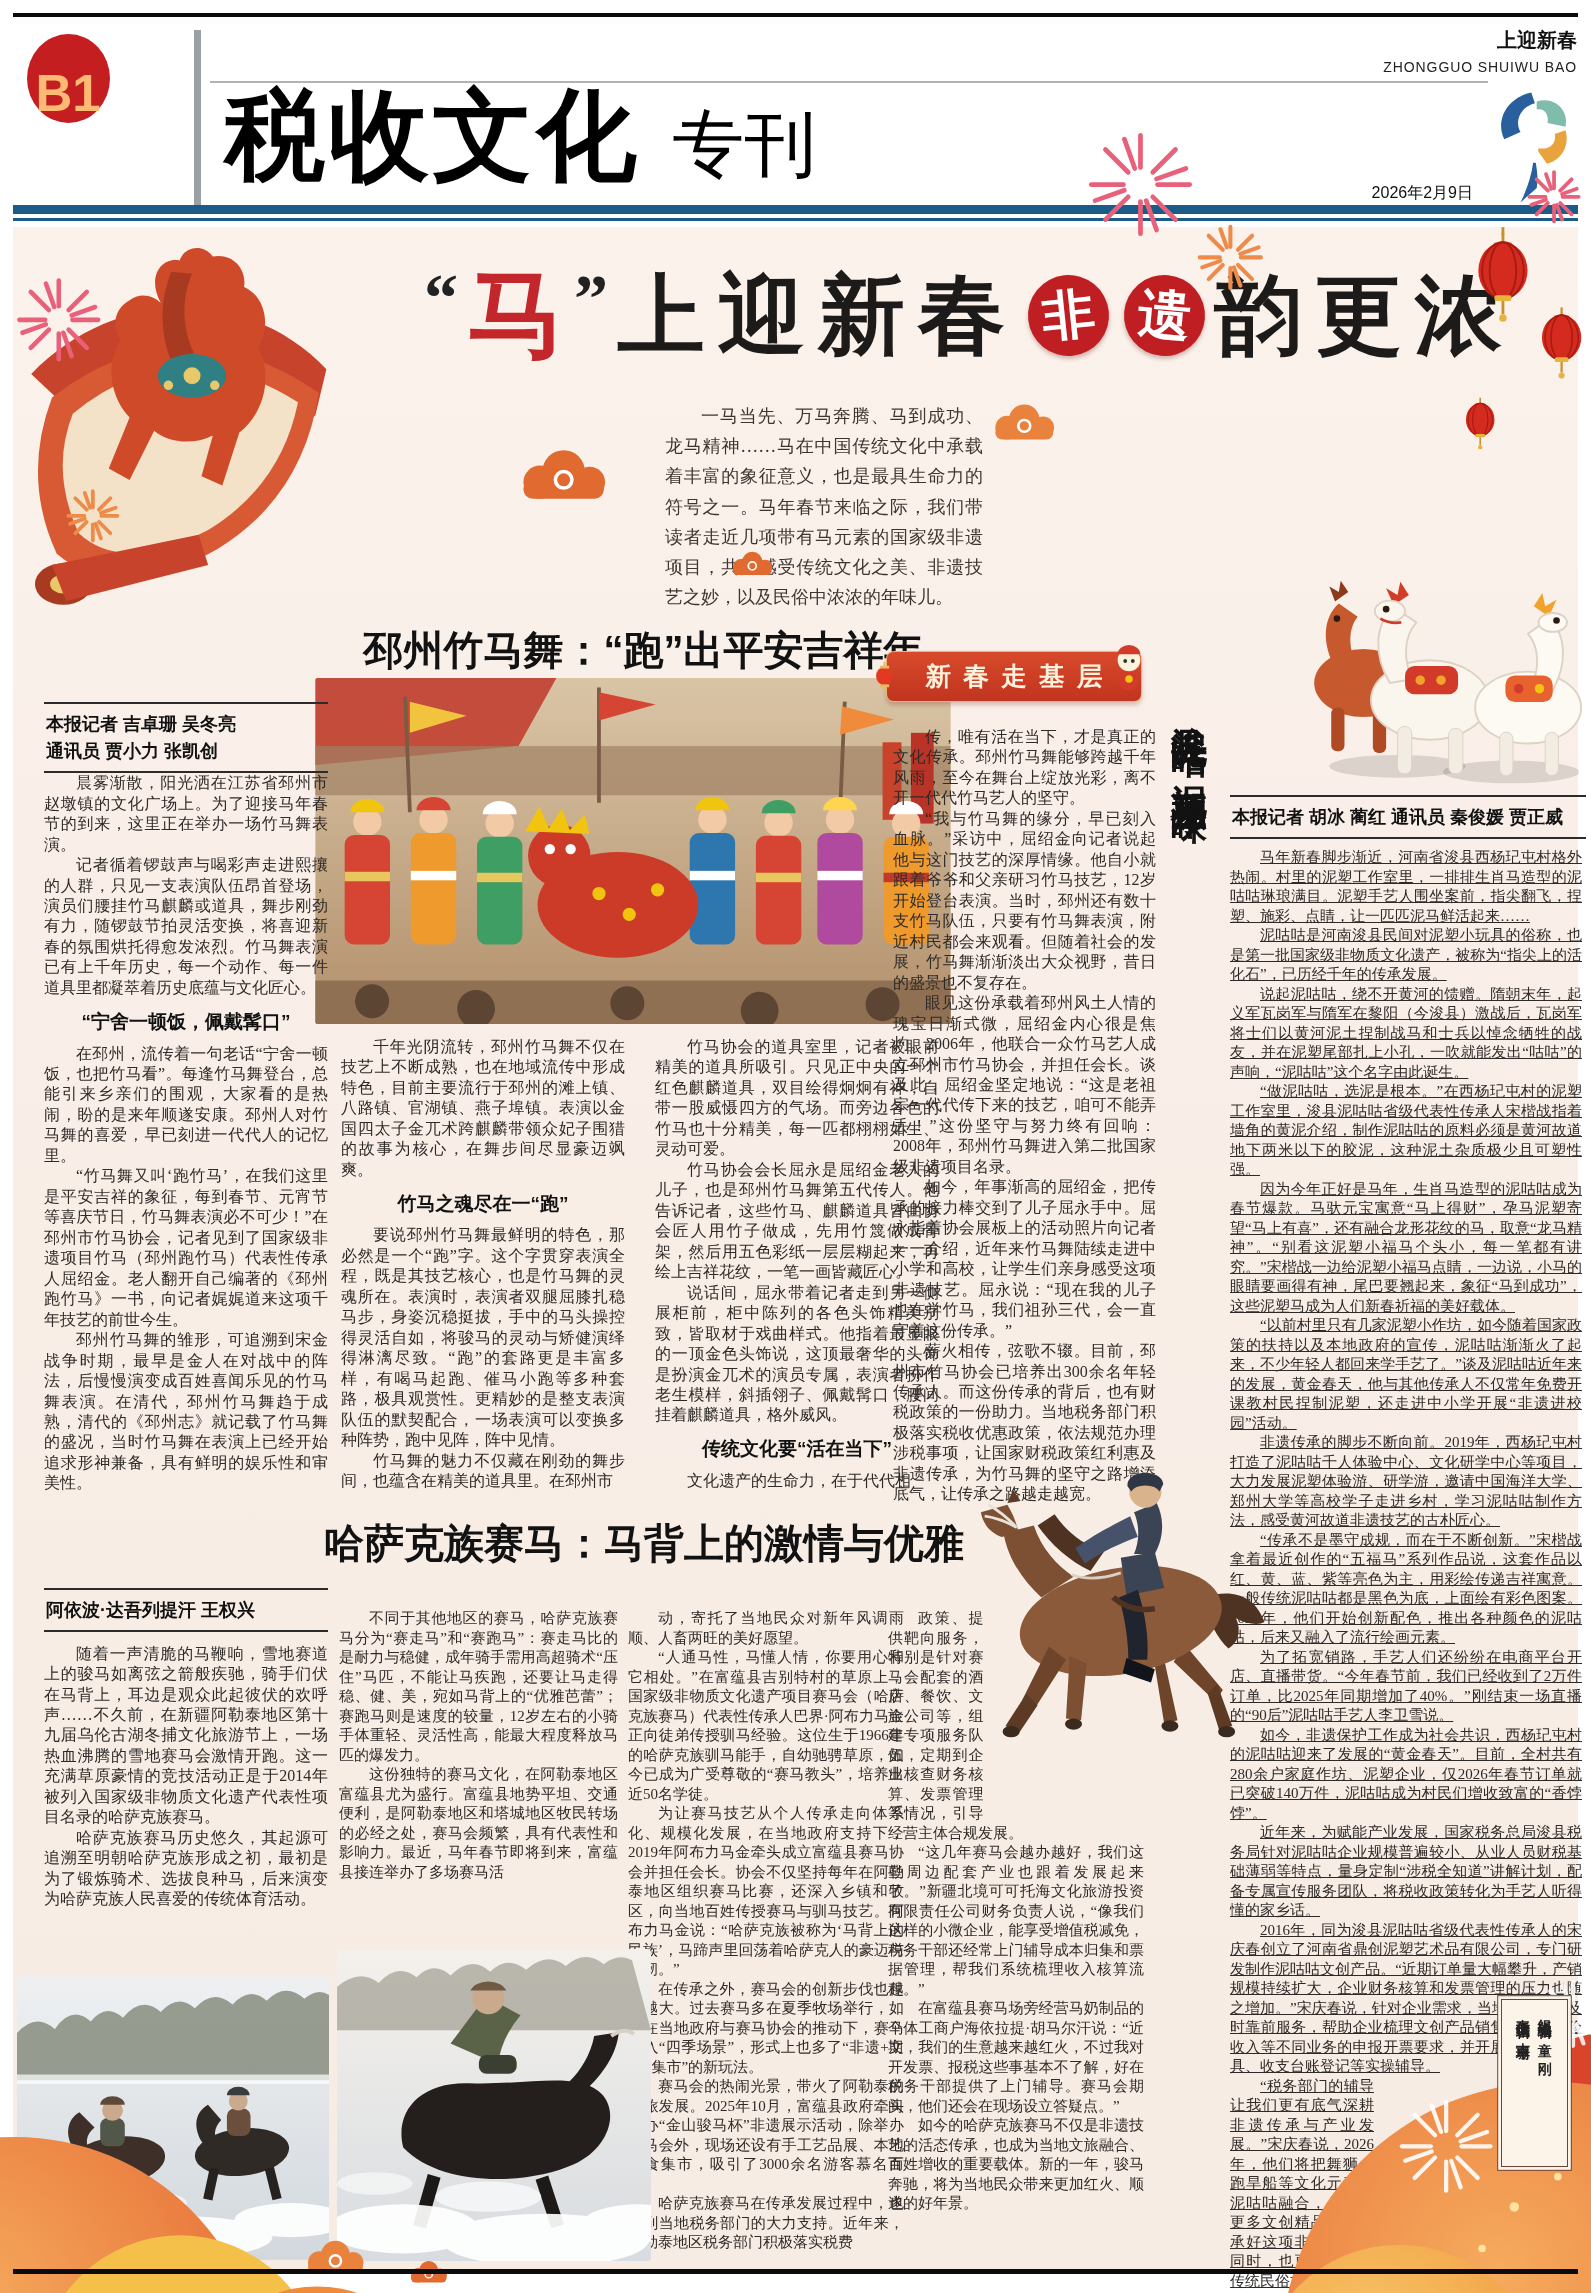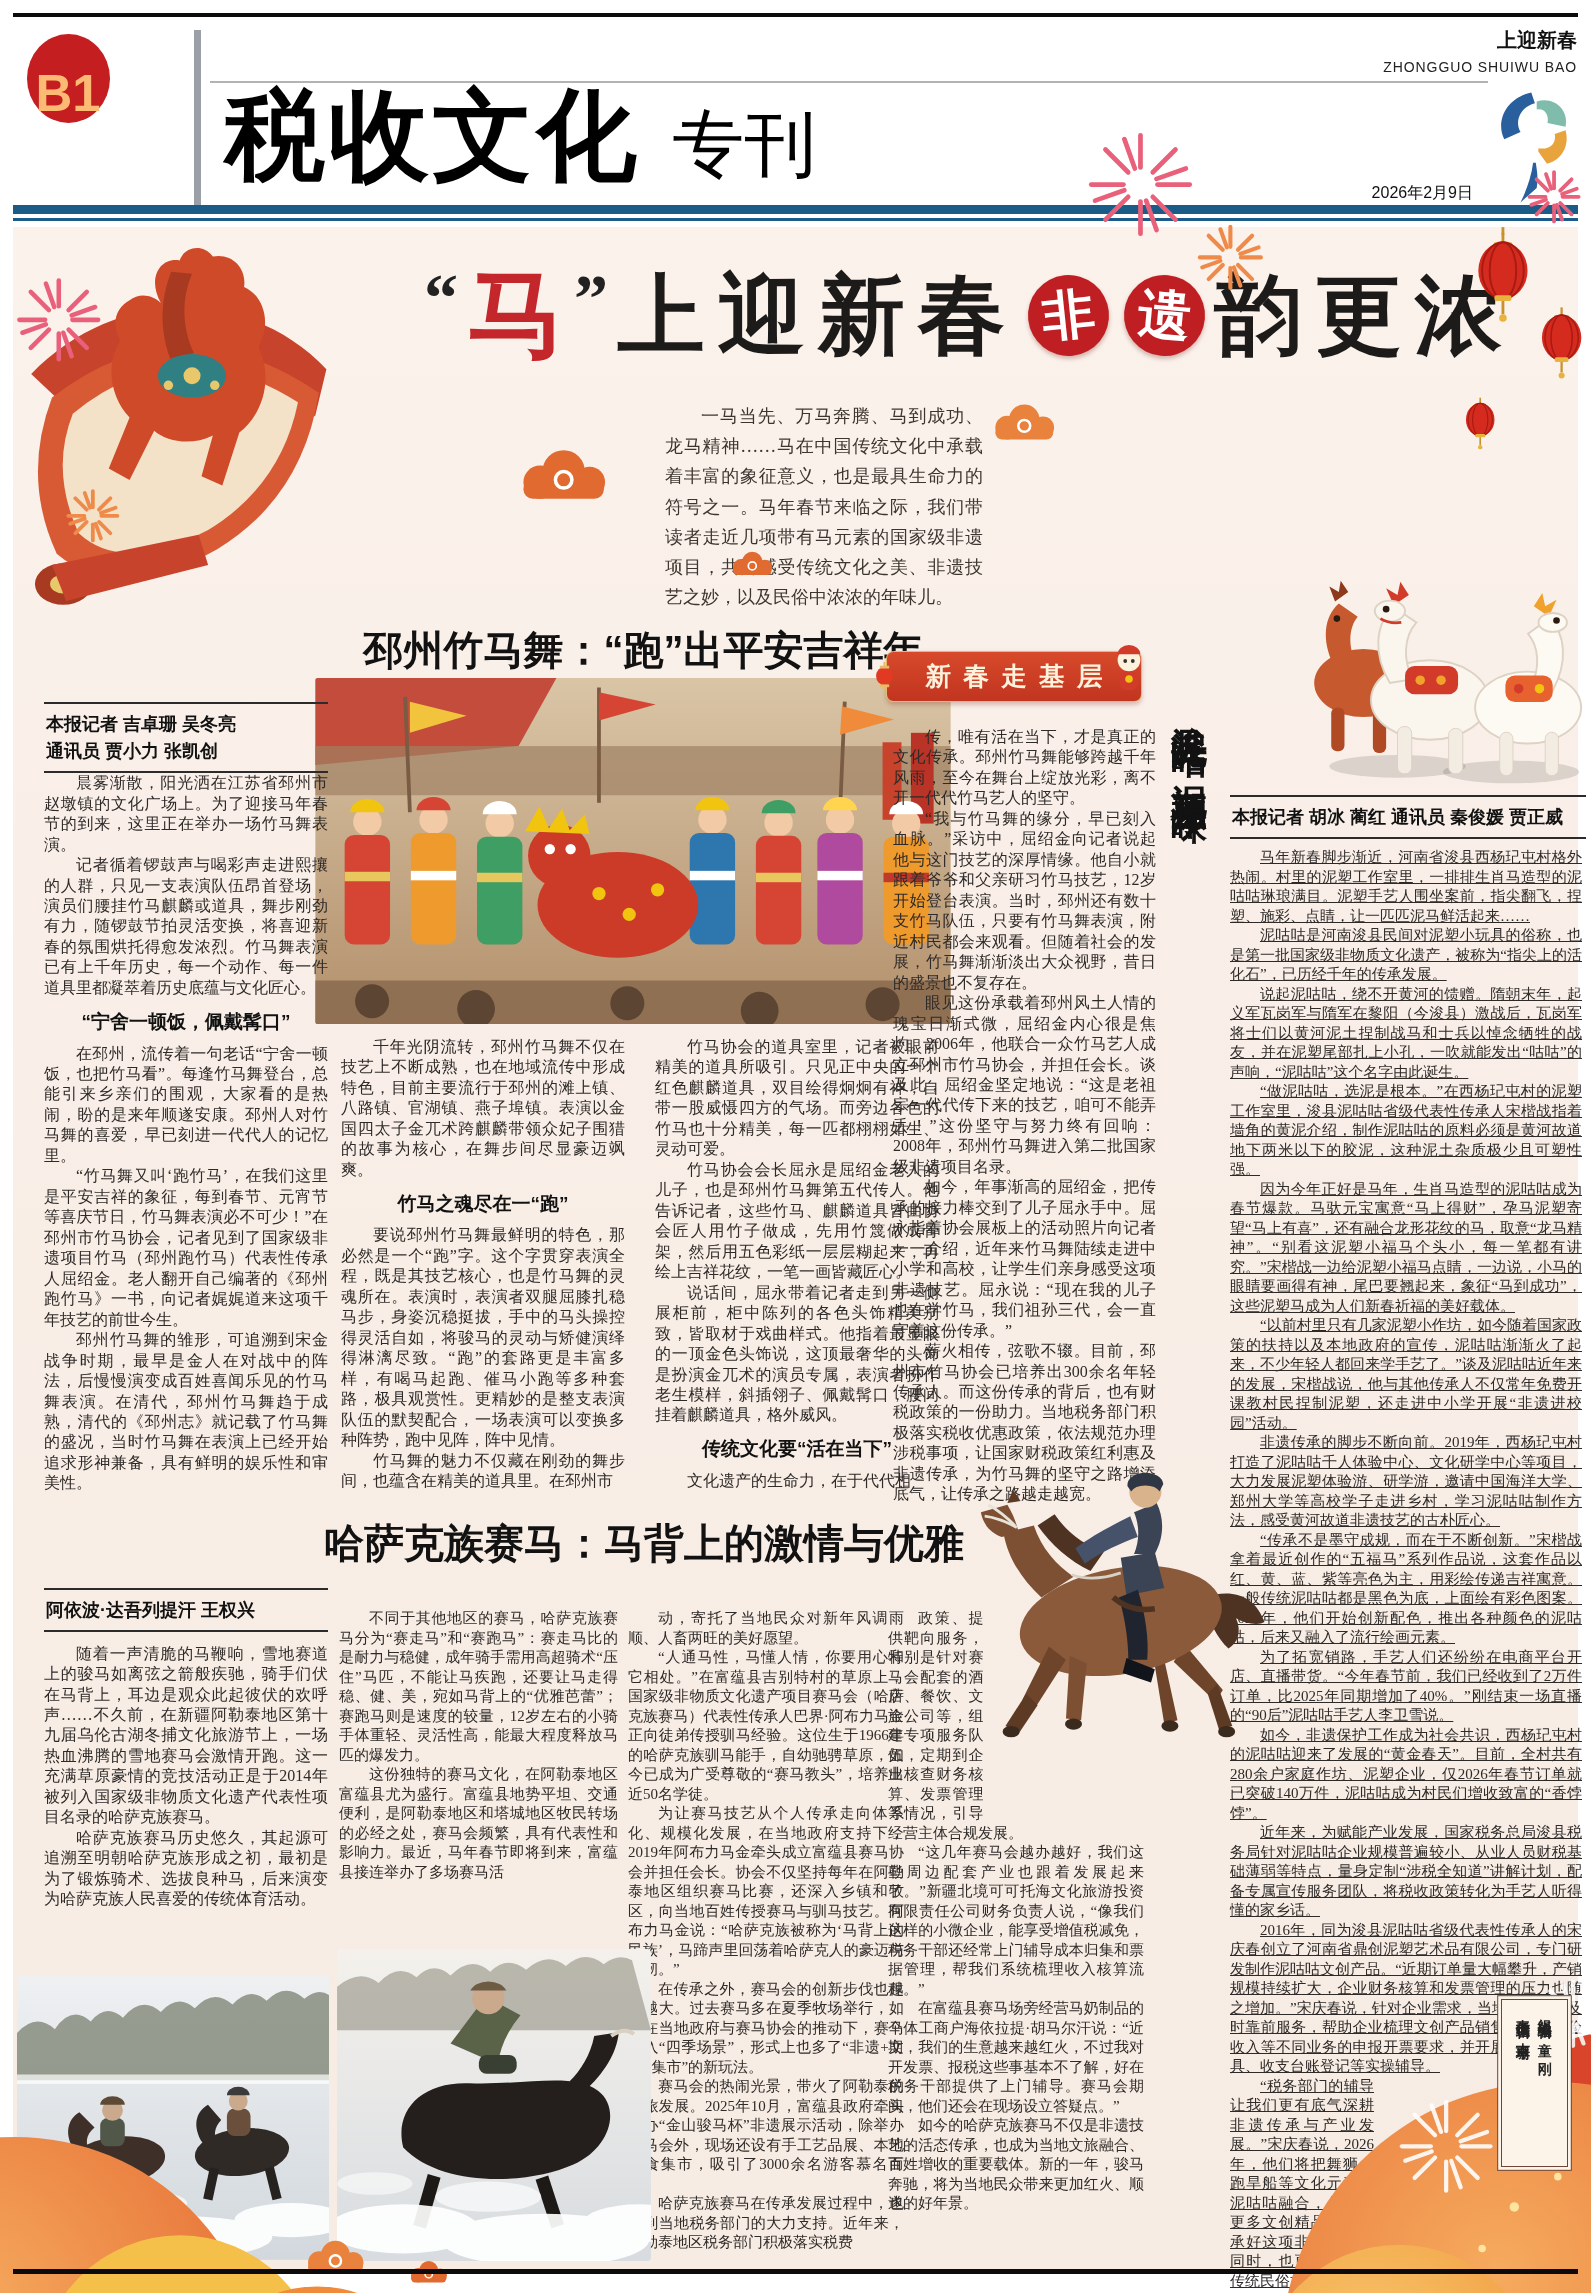--- a/index.html
+++ b/index.html
@@ -360,21 +360,21 @@
 
   <div class="abs byline a2-byline">本报记者 胡冰 蔺红 通讯员 秦俊媛 贾正威</div>
 
   <div class="abs col a2-col">
     <div>
         <p class="para">马年新春脚步渐近，河南省浚县西杨玘屯村格外热闹。村里的泥塑工作室里，一排排生肖马造型的泥咕咕琳琅满目。泥塑手艺人围坐案前，指尖翻飞，捏塑、施彩、点睛，让一匹匹泥马鲜活起来……</p>
         <p class="para">泥咕咕是河南浚县民间对泥塑小玩具的俗称，也是第一批国家级非物质文化遗产，被称为“指尖上的活化石”，已历经千年的传承发展。</p>
         <p class="para">说起泥咕咕，绕不开黄河的馈赠。隋朝末年，起义军瓦岗军与隋军在黎阳（今浚县）激战后，瓦岗军将士们以黄河泥土捏制战马和士兵以悼念牺牲的战友，并在泥塑尾部扎上小孔，一吹就能发出“咕咕”的声响，“泥咕咕”这个名字由此诞生。</p>
         <p class="para">“做泥咕咕，选泥是根本。”在西杨玘屯村的泥塑工作室里，浚县泥咕咕省级代表性传承人宋楷战指着墙角的黄泥介绍，制作泥咕咕的原料必须是黄河故道地下两米以下的胶泥，这种泥土杂质极少且可塑性强。</p>
         <p class="para">因为今年正好是马年，生肖马造型的泥咕咕成为春节爆款。马驮元宝寓意“马上得财”，孕马泥塑寄望“马上有喜”，还有融合龙形花纹的马，取意“龙马精神”。“别看这泥塑小福马个头小，每一笔都有讲究。”宋楷战一边给泥塑小福马点睛，一边说，小马的眼睛要画得有神，尾巴要翘起来，象征“马到成功”，这些泥塑马成为人们新春祈福的美好载体。</p>
-        <p class="para">“以前村里只有几家泥塑小作坊，如今随着国家政策的扶持以及本地政府的宣传，泥咕咕渐渐火了起来，不少年轻人都回来学手艺了。”谈及泥咕咕近年来的发展，宋楷战说，他与其他传承人不仅常年免费开课教村民捏制泥塑，还走进中小学开展“非遗进校园”活动。</p>
+        <p class="para">“以前村里只有几家泥塑小作坊，如今随着国家政策的扶持以及本地政府的宣传，泥咕咕渐渐火了起来，不少年轻人都回来学手艺了。”谈及泥咕咕近年来的发展，黄金春天，他与其他传承人不仅常年免费开课教村民捏制泥塑，还走进中小学开展“非遗进校园”活动。</p>
         <p class="para">非遗传承的脚步不断向前。2019年，西杨玘屯村打造了泥咕咕千人体验中心、文化研学中心等项目，大力发展泥塑体验游、研学游，邀请中国海洋大学、郑州大学等高校学子走进乡村，学习泥咕咕制作方法，感受黄河故道非遗技艺的古朴匠心。</p>
         <p class="para">“传承不是墨守成规，而在于不断创新。”宋楷战拿着最近创作的“五福马”系列作品说，这套作品以红、黄、蓝、紫等亮色为主，用彩绘传递吉祥寓意。一般传统泥咕咕都是黑色为底，上面绘有彩色图案。2021年，他们开始创新配色，推出各种颜色的泥咕咕，后来又融入了流行绘画元素。</p>
         <p class="para">为了拓宽销路，手艺人们还纷纷在电商平台开店、直播带货。“今年春节前，我们已经收到了2万件订单，比2025年同期增加了40%。”刚结束一场直播的“90后”泥咕咕手艺人李卫雪说。</p>
         <p class="para">如今，非遗保护工作成为社会共识，西杨玘屯村的泥咕咕迎来了发展的“黄金春天”。目前，全村共有280余户家庭作坊、泥塑企业，仅2026年春节订单就已突破140万件，泥咕咕成为村民们增收致富的“香饽饽”。</p>
         <p class="para">近年来，为赋能产业发展，国家税务总局浚县税务局针对泥咕咕企业规模普遍较小、从业人员财税基础薄弱等特点，量身定制“涉税全知道”讲解计划，配备专属宣传服务团队，将税收政策转化为手艺人听得懂的家乡话。</p>
         <p class="para">2016年，同为浚县泥咕咕省级代表性传承人的宋庆春创立了河南省鼎创泥塑艺术品有限公司，专门研发制作泥咕咕文创产品。“近期订单量大幅攀升，产销规模持续扩大，企业财务核算和发票管理的压力也随之增加。”宋庆春说，针对企业需求，当地税务部门及时靠前服务，帮助企业梳理文创产品销售、非遗体验收入等不同业务的申报开票要求，并开展规范发票开具、收支台账登记等实操辅导。</p>
       </div>
     <div class="a2-tail">
         <p class="para">“税务部门的辅导让我们更有底气深耕非遗传承与产业发展。”宋庆春说，2026年，他们将把舞狮、跑旱船等文化元素与泥咕咕融合，创作出更多文创精品。在传承好这项非遗技艺的同时，也更好地弘扬传统民俗文化。</p>
       </div>

